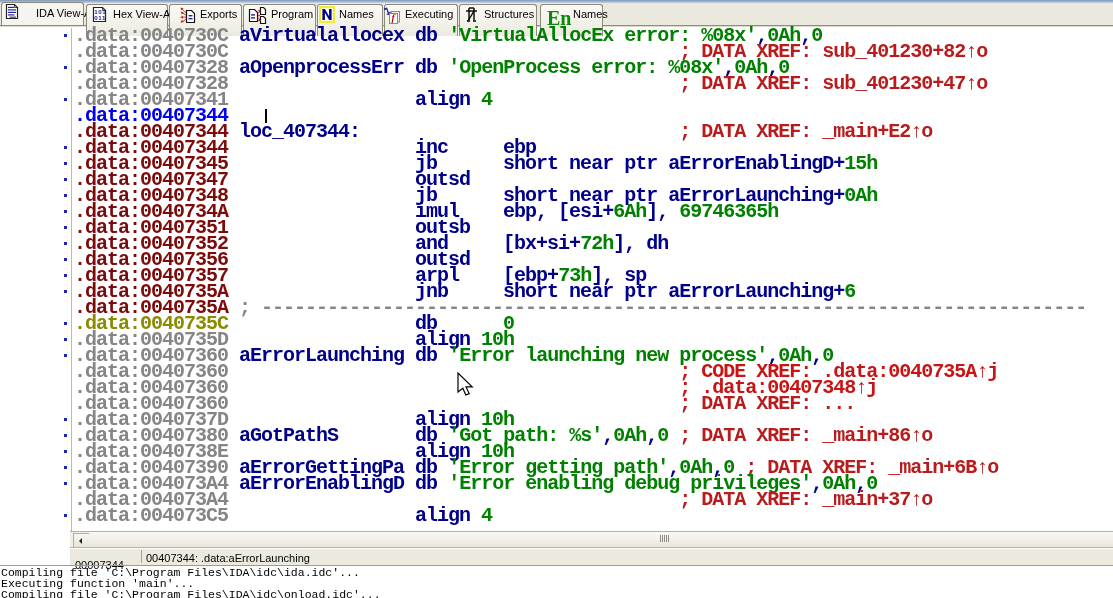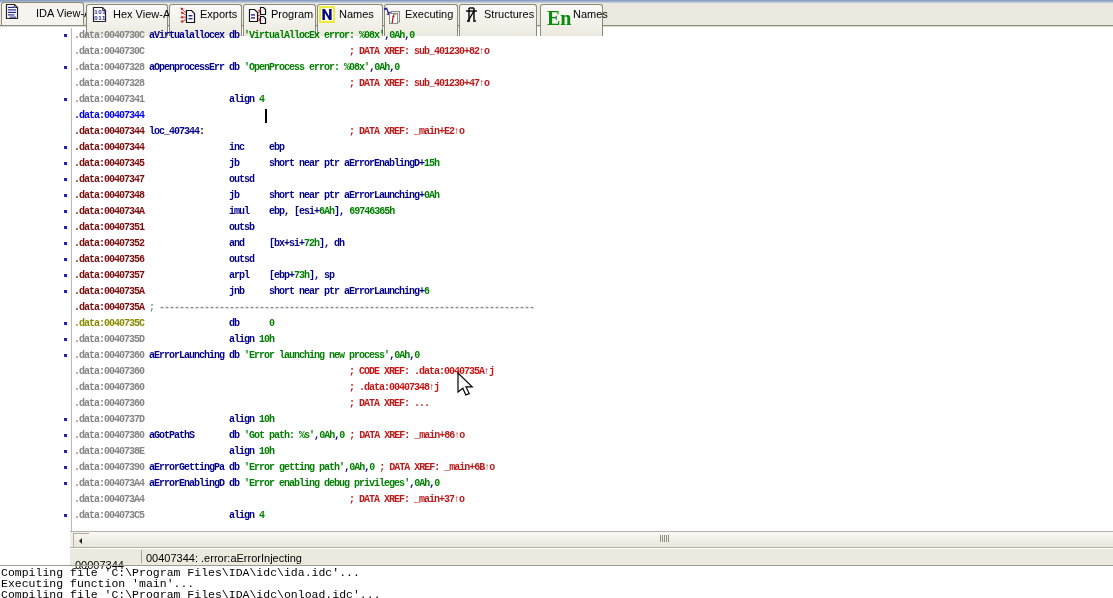--- a/index.html
+++ b/index.html
@@ -4,21 +4,21 @@
 body{font-family:"Liberation Sans",sans-serif;position:relative;}
 #tabbar{position:absolute;left:0;top:0;width:1113px;height:27px;background:#ebe8dd;}
 #band{position:absolute;left:0;top:0;width:1113px;height:3px;background:linear-gradient(#7e95ba,#c9d3e2);}
 #tabline{position:absolute;left:0;top:25px;width:1113px;height:1px;background:#8f8d7f;}
 #tabline2{position:absolute;left:0;top:26px;width:1113px;height:1px;background:#dbd8cd;}
 .tab{position:absolute;top:4px;height:32px;border:1px solid #8a897a;border-bottom:none;border-radius:3px 3px 0 0;background:linear-gradient(#fbfaf7,#eceadf);box-sizing:border-box;}
 .tab.active{top:2px;height:23px;background:#f6f4ee;}
 .tab .lbl{position:absolute;top:3px;font-size:11px;color:#000;white-space:nowrap;}
 .tab.active .lbl{top:4px;}
 .tab svg{position:absolute;}
-#code{position:absolute;left:74px;top:28px;font-family:"Liberation Mono",monospace;font-weight:bold;font-size:10px;line-height:16px;letter-spacing:-1px;white-space:pre;color:#000;}
+#code{position:absolute;left:74px;top:28px;font-family:"Liberation Mono",monospace;font-weight:bold;font-size:20px;line-height:16px;letter-spacing:-1px;white-space:pre;color:#000;}
 .ln{height:16px;}
 i{font-style:normal;}
 .g{color:#858585;}
 .n{color:#00008b;}
 .c{color:#008000;}
 .m{color:#7c0c0c;}
 .o{color:#8b8b00;}
 .b{color:#0000f0;}
 .p{color:#b91c1c;}
 .r{color:#c81414;}
@@ -171,18 +171,18 @@
   <div id="sthumb"></div>
   <div class="grip" style="left:590px"></div>
   <div class="grip" style="left:592px"></div>
   <div class="grip" style="left:594px"></div>
   <div class="grip" style="left:596px"></div>
   <div class="grip" style="left:598px"></div>
 </div>
 <div id="status">
   <span id="st1">00007344</span>
   <div id="stsep"></div>
-  <span id="st2">00407344: .error:aErrorInjecting</span>
+  <span id="st2">00407344: .data:aErrorLaunching</span>
 </div>
 <div id="botline"></div>
 <div id="log">Compiling file 'C:\Program Files\IDA\idc\ida.idc'...
 Executing function 'main'...
 Compiling file 'C:\Program Files\IDA\idc\onload.idc'...</div>
 
 </body></html>

